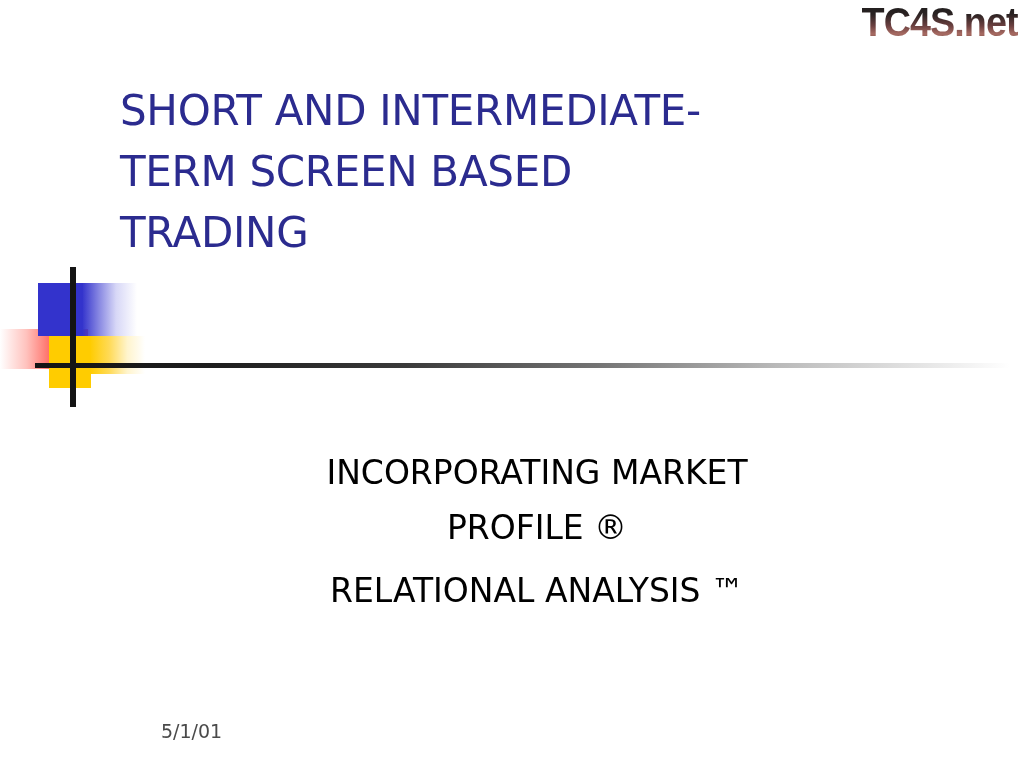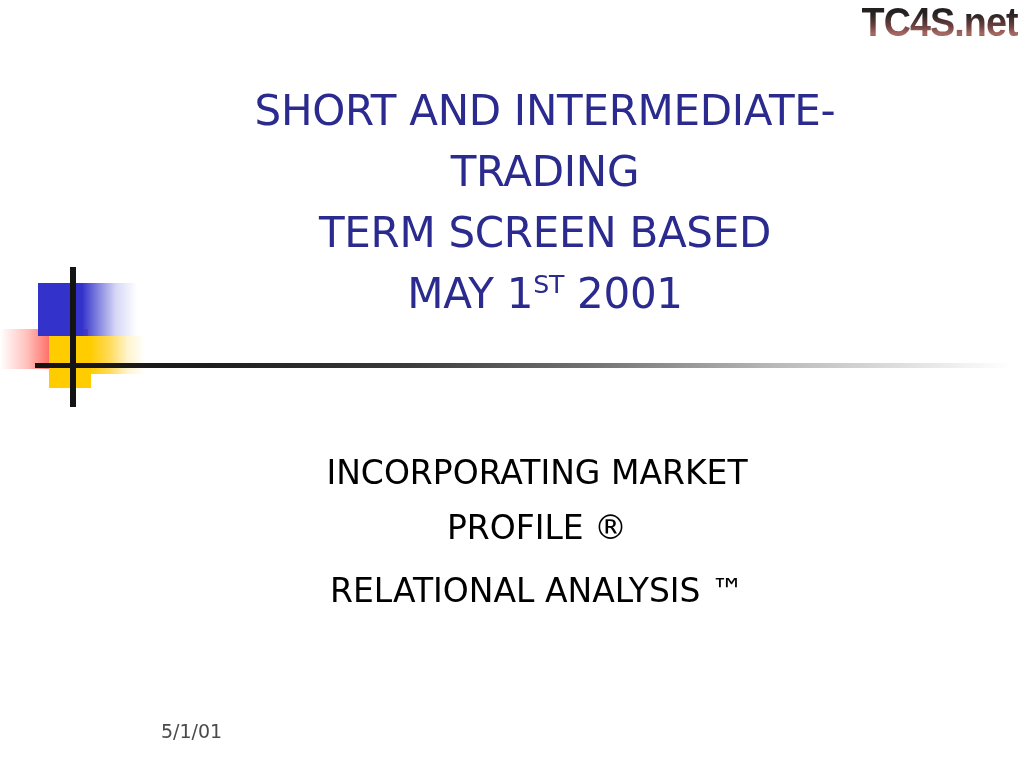--- a/index.html
+++ b/index.html
@@ -133,21 +133,21 @@
                 #e2e2e2 90%,
                 rgba(255,255,255,0) 100%);
   }
 
   
   #title-block {
     position: absolute;
     left: 120px;
     top: 80px;
     width: 850px;
-    text-align: center;
+    text-align: left;
     color: #2b2b8f;
     font-family: "DejaVu Sans", sans-serif;
     font-size: 42px;
     line-height: 61px;
     letter-spacing: -0.3px;
     white-space: nowrap;
   }
   #title-block .tline { display: block; }
   #title-block sup {
     font-size: 0.60em;
@@ -240,23 +240,22 @@
     <div class="deco-blue-fade"></div>
     <div class="deco-yellow"></div>
     <div class="deco-yellow-fade"></div>
     <div class="deco-vline"></div>
   </div>
 
   <div id="hrule"></div>
 
   <div id="title-block">
     <span class="tline">SHORT AND INTERMEDIATE-</span>
+    <span class="tline">TERM SCREEN BASED</span>
     <span class="tline">TRADING</span>
-    <span class="tline">TERM SCREEN BASED</span>
-    <span class="tline"><span>MAY 1</span><sup>ST</sup><span> 2001</span></span>
   </div>
 
 
   <div id="subtitle-block">
     <span class="sline">INCORPORATING MARKET</span>
     <span class="sline">PROFILE ®</span>
     <span class="sgap"></span>
     <span class="sline">RELATIONAL ANALYSIS ™</span>
   </div>
 

